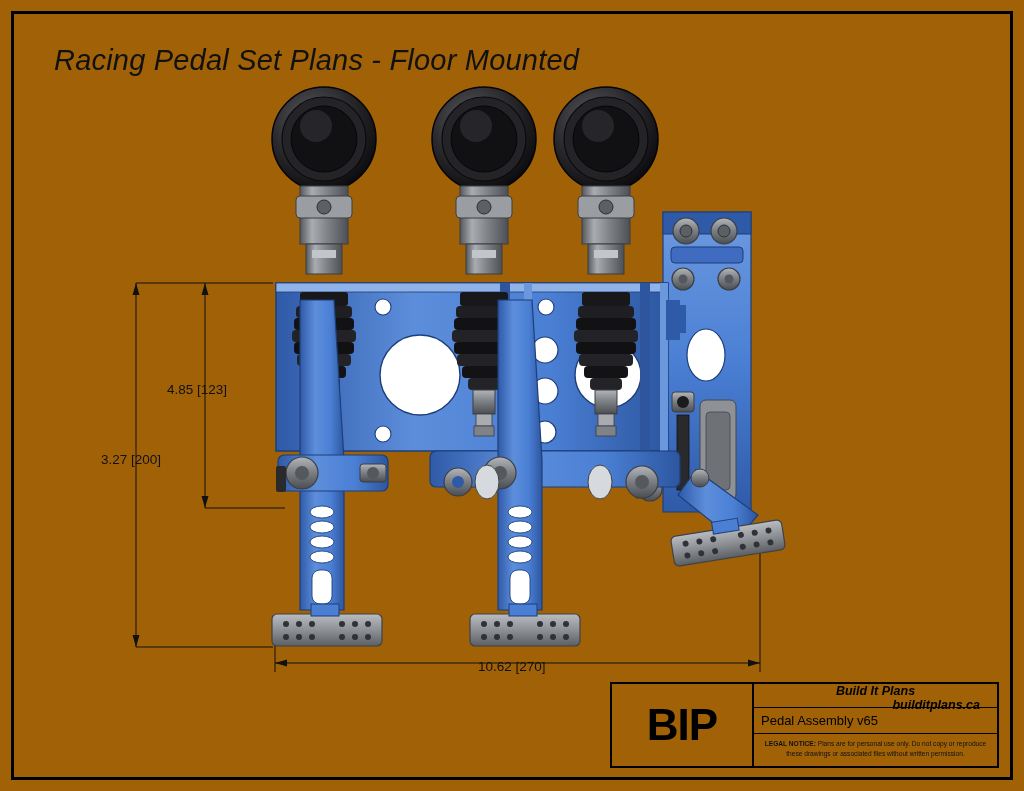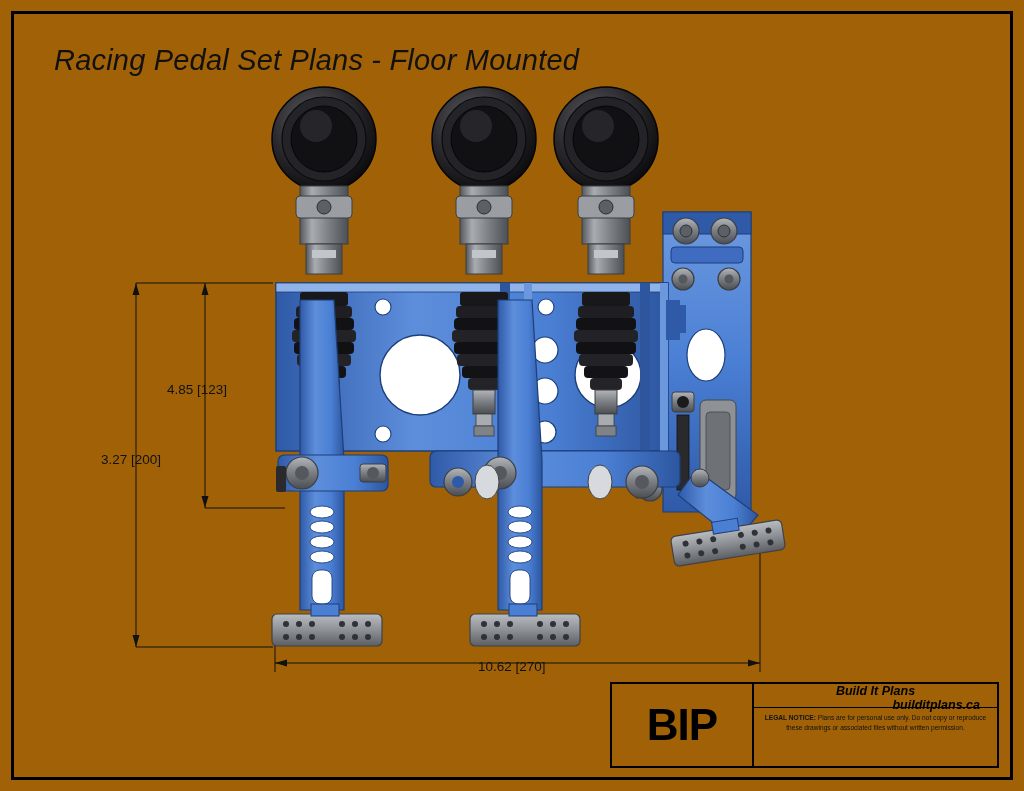--- a/index.html
+++ b/index.html
@@ -429,19 +429,20 @@
   <div class="dim-label" id="dim-200">3.27 [200]</div>
   <div class="dim-label" id="dim-270">10.62 [270]</div>
 
   <div class="titleblock">
     <div class="tb-logo">BIP</div>
     <div class="tb-right">
       <div class="tb-row1">
         <span class="co">Build It Plans</span>
         <span class="site">builditplans.ca</span>
       </div>
+      <div class="tb-row2">Pedal Assembly v65</div>
       <div class="tb-row3">
         <b>LEGAL NOTICE:</b><span> Plans are for personal use only. Do not copy or reproduce these drawings or associated files without written permission.</span>
       </div>
     </div>
   </div>
 
 </div>
 
 </body></html>

